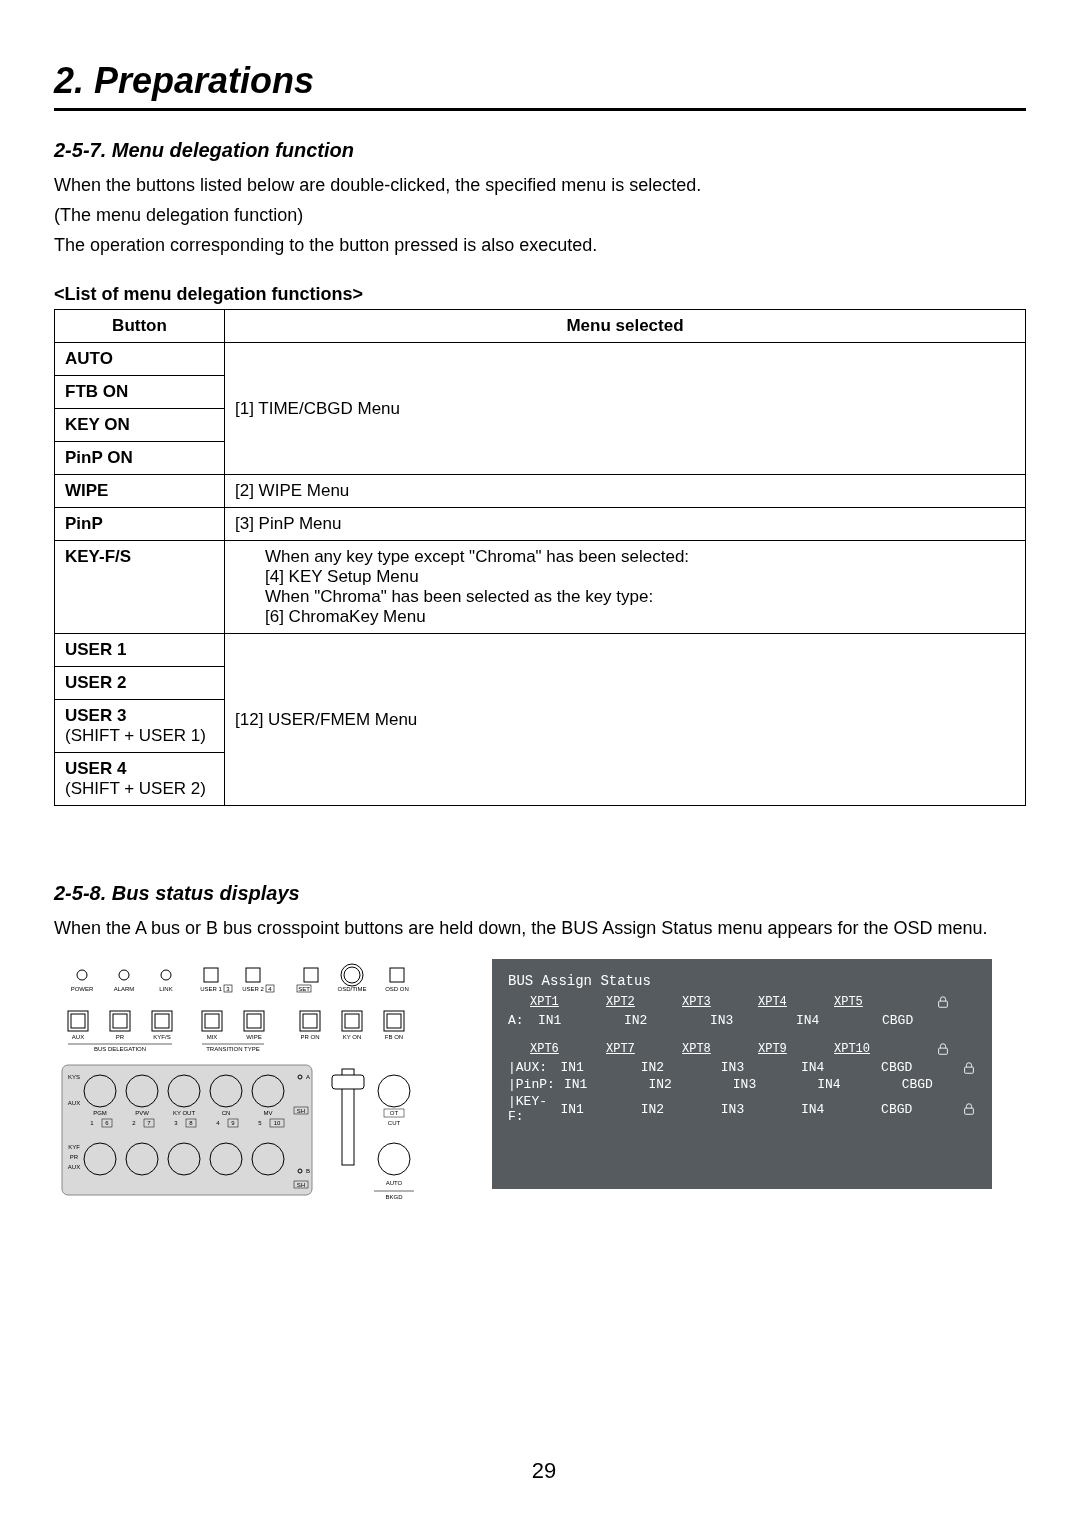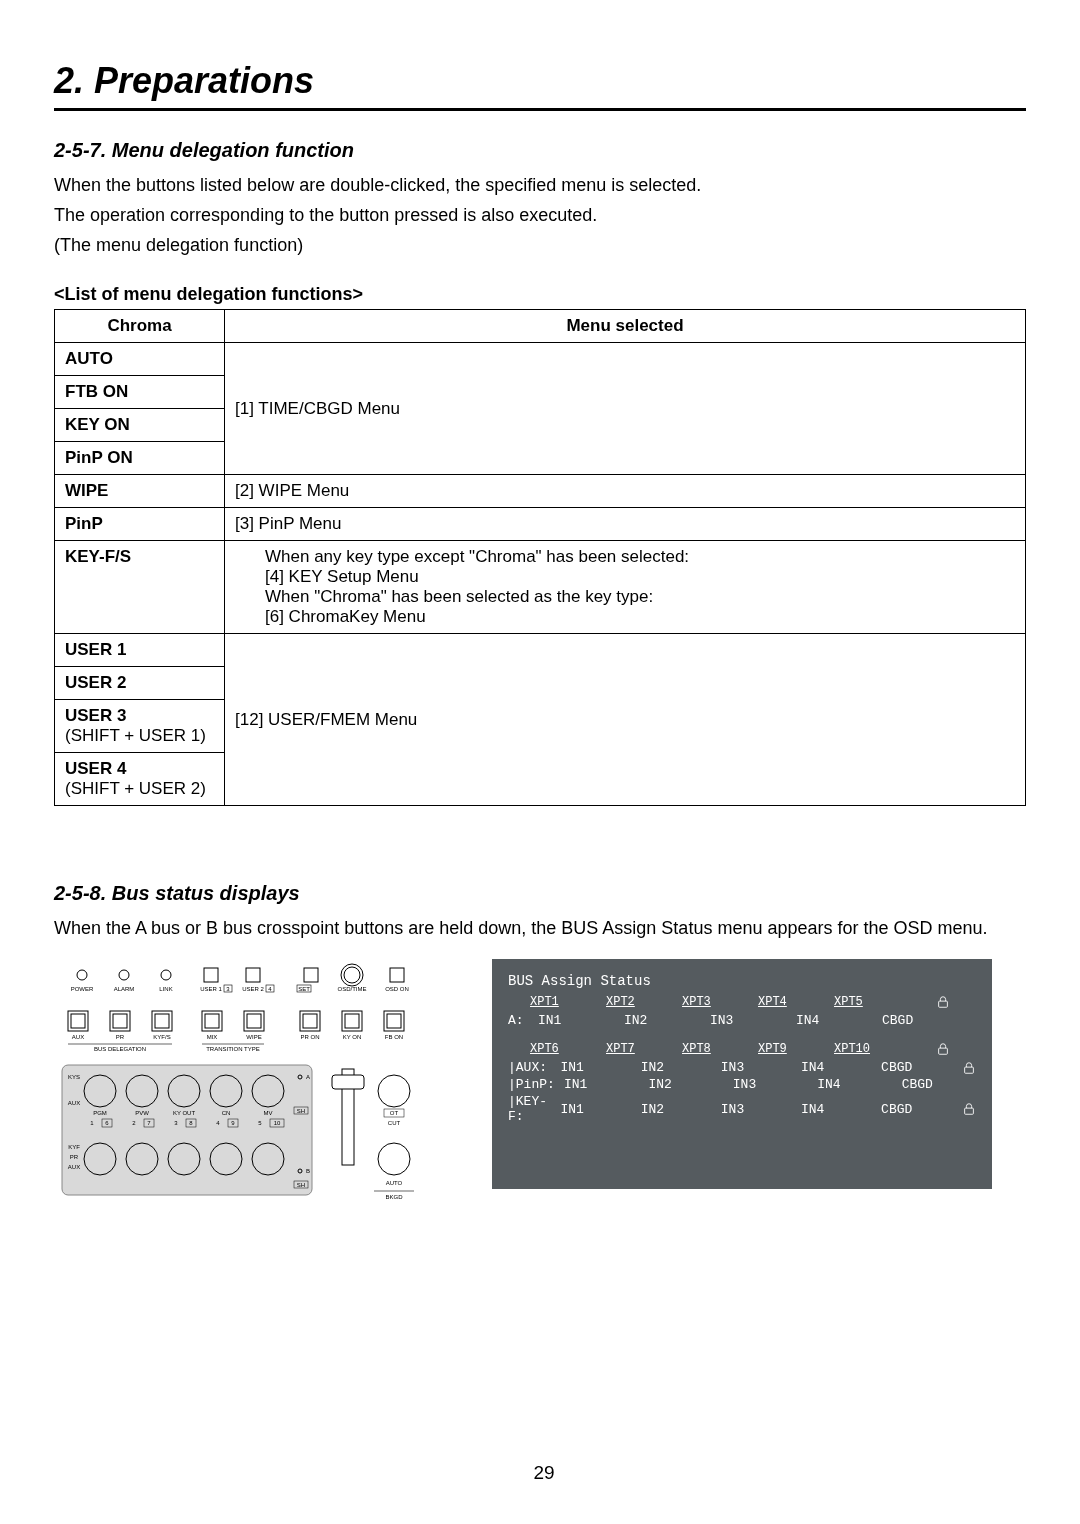--- a/index.html
+++ b/index.html
@@ -109,45 +109,45 @@
     width: 16px; height: 14px;
     align-items: center;
     justify-content: center;
   }
   .lock-icon svg { width: 14px; height: 14px; }
   .page-number {
     position: absolute;
     bottom: 40px;
     left: 8px; right: 0;
     text-align: center;
-    font-size: 19px;
+    font-size: 22px;
   }
   
   .panel-diagram svg { width: 100%; height: 100%; }
   .sec2 { margin-top: 28px; }
 </style>
 </head>
 <body>
 
 <div class="page">
 
   <h1 class="chapter-title">2. Preparations</h1>
 
   <h2 class="section-title">2-5-7. Menu delegation function</h2>
 
   <p class="body-text">When the buttons listed below are double-clicked, the specified menu is selected.</p>
+  <p class="body-text">(The menu delegation function)</p>
   <p class="body-text">The operation corresponding to the button pressed is also executed.</p>
-  <p class="body-text">(The menu delegation function)</p>
 
   <div class="subhead">&lt;List of menu delegation functions&gt;</div>
 
   <table class="delegation">
     <thead>
       <tr>
-        <th class="button-col">Chroma</th>
+        <th class="button-col">Button</th>
         <th>Menu selected</th>
       </tr>
     </thead>
     <tbody>
       <tr>
         <td class="button-col">AUTO</td>
         <td rowspan="4">[1] TIME/CBGD Menu</td>
       </tr>
       <tr>
           <td class="button-col">FTB ON</td>

